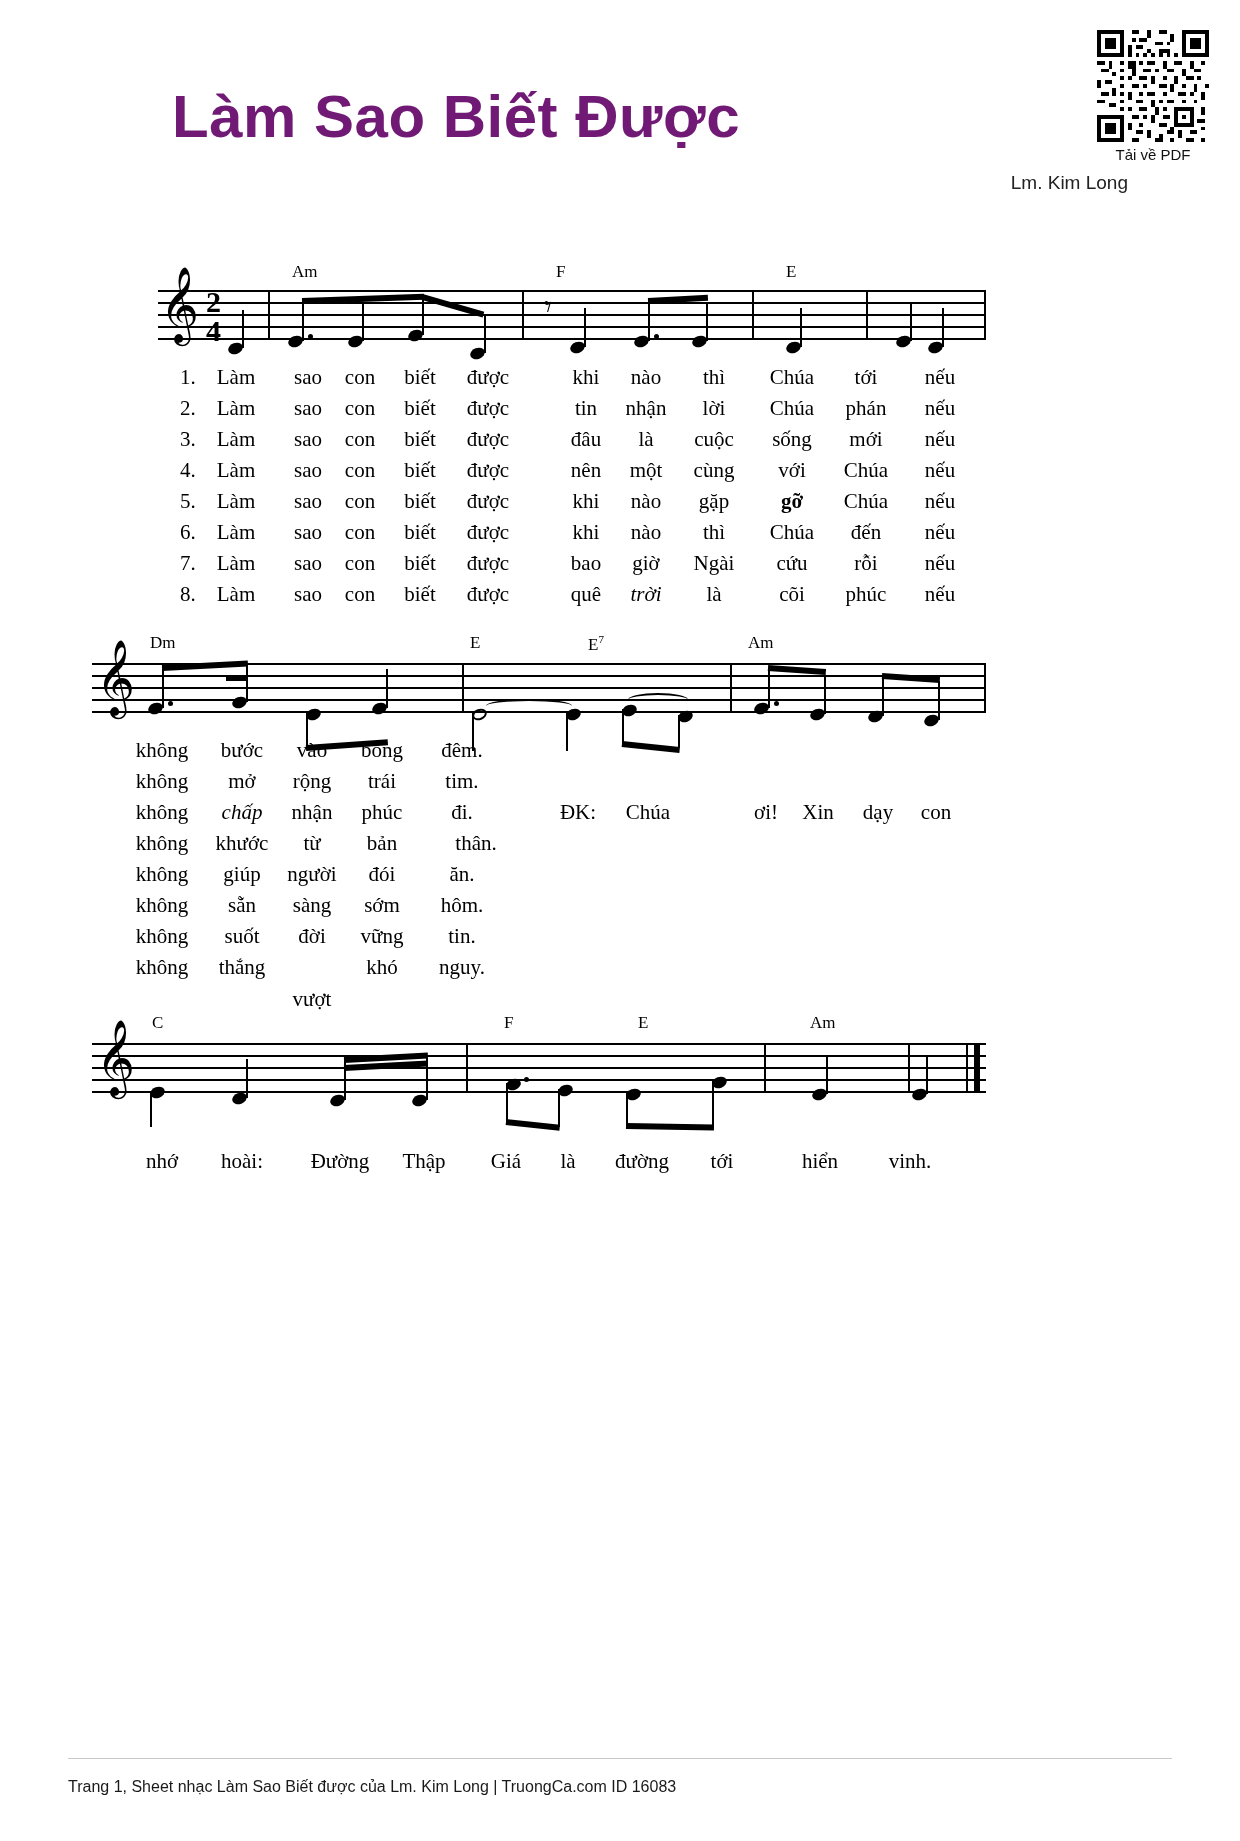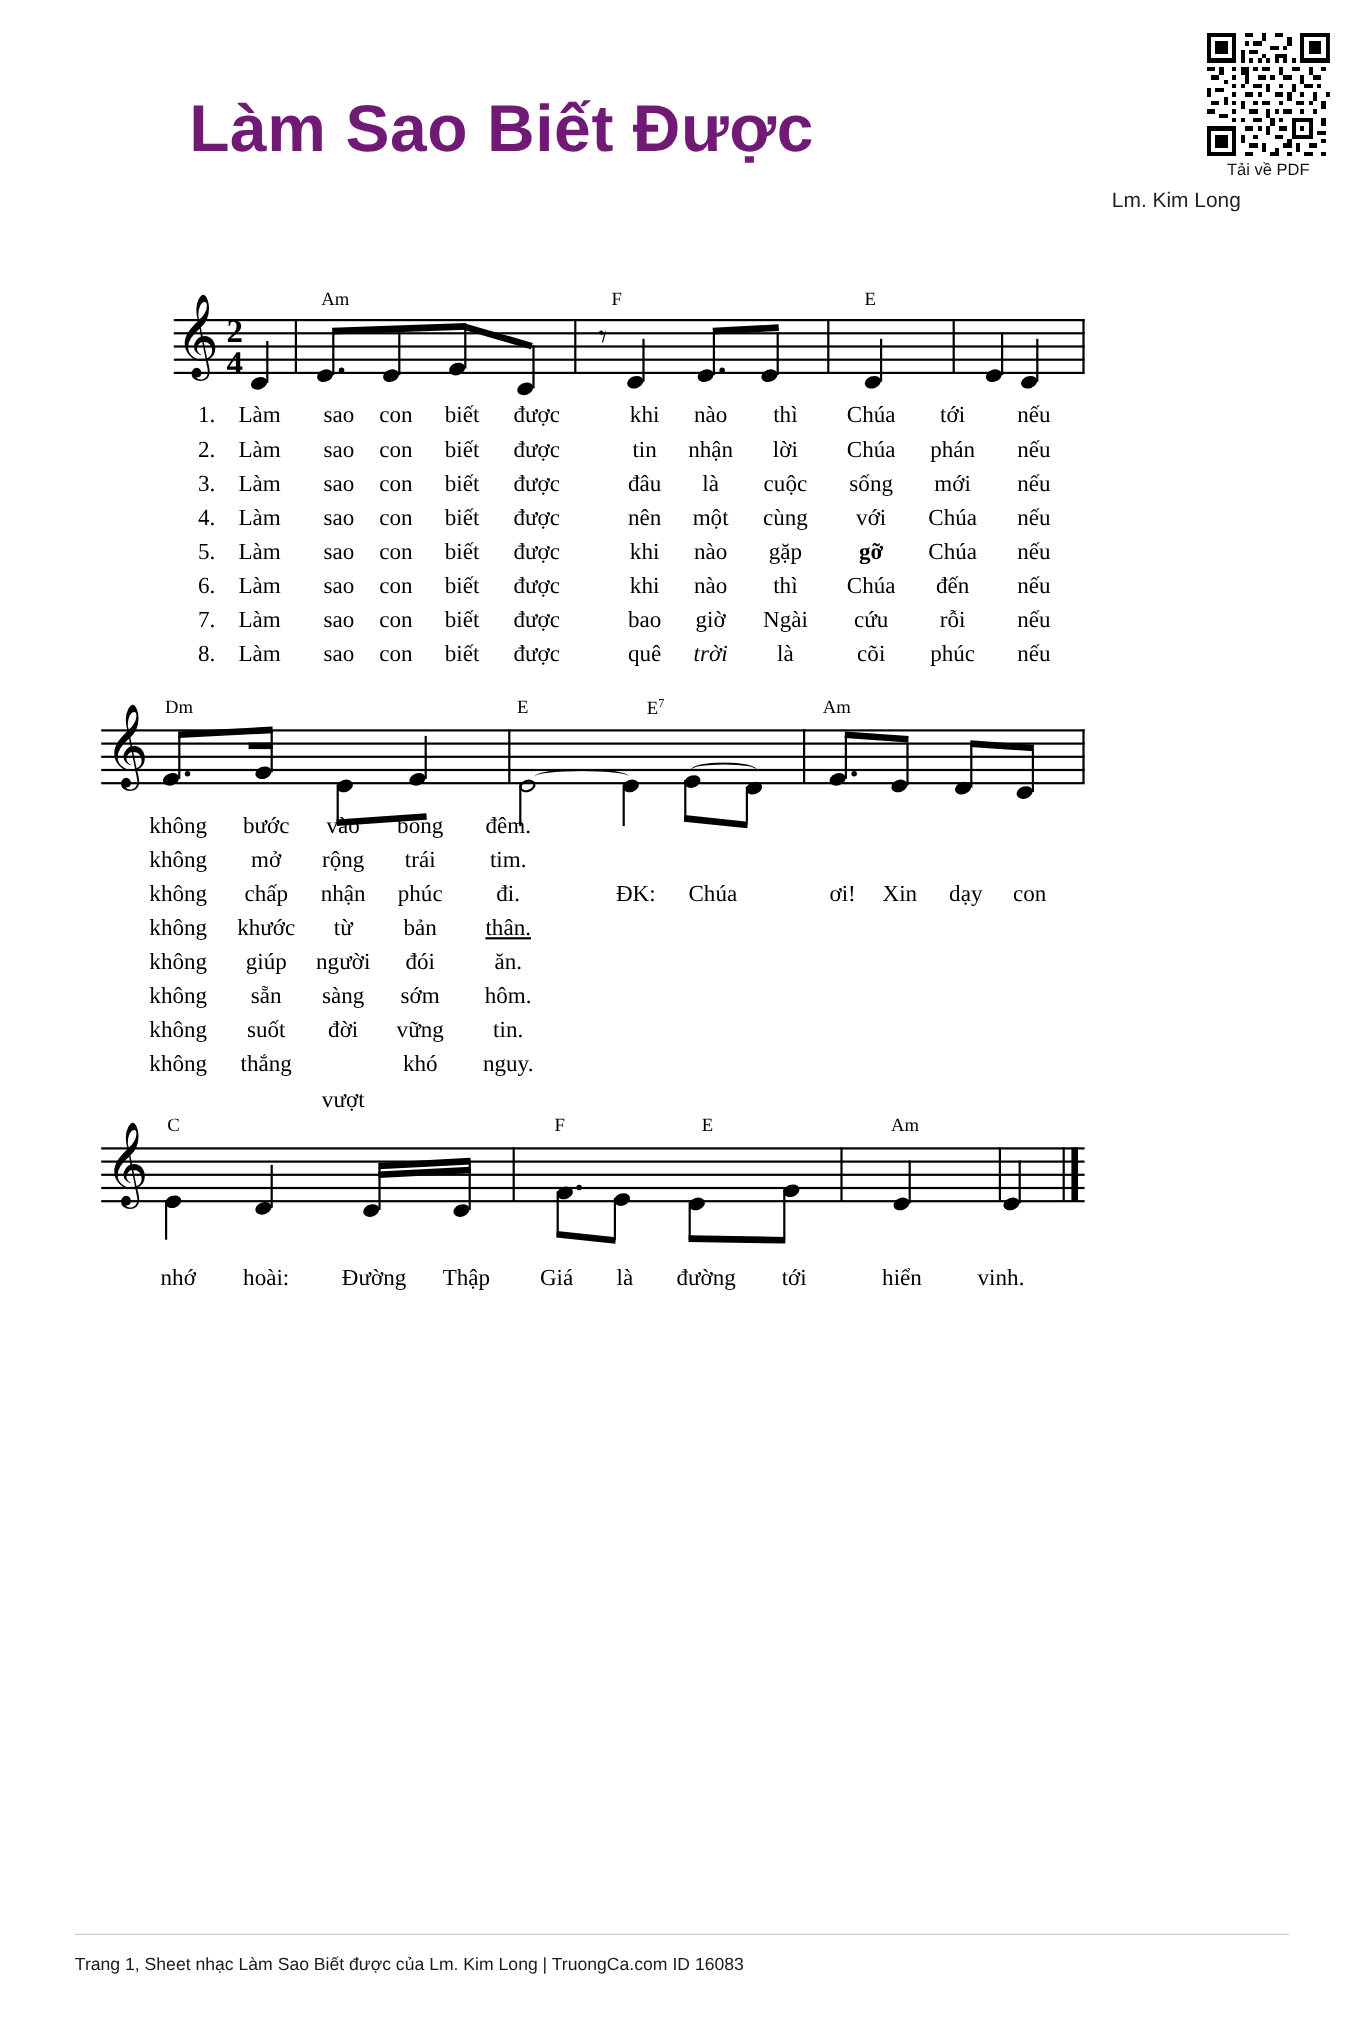--- a/index.html
+++ b/index.html
@@ -575,37 +575,37 @@
   </div>
   <div class="lyric-row" style="top:144px;">
     <span class="syl" style="left:162px;">không</span>
     <span class="syl" style="left:242px;">mở</span>
     <span class="syl" style="left:312px;">rộng</span>
     <span class="syl" style="left:382px;">trái</span>
     <span class="syl" style="left:462px;">tim.</span>
   </div>
   <div class="lyric-row" style="top:175px;">
     <span class="syl" style="left:162px;">không</span>
-    <span class="syl" style="left:242px;">chấp</span>
+    <span class="syl" style="left:242px;font-style:italic;">chấp</span>
     <span class="syl" style="left:312px;">nhận</span>
     <span class="syl" style="left:382px;">phúc</span>
     <span class="syl" style="left:462px;">đi.</span>
     <span class="syl" style="left:578px;">ĐK:</span>
     <span class="syl" style="left:648px;">Chúa</span>
     <span class="syl" style="left:766px;">ơi!</span>
     <span class="syl" style="left:818px;">Xin</span>
     <span class="syl" style="left:878px;">dạy</span>
     <span class="syl" style="left:936px;">con</span>
   </div>
   <div class="lyric-row" style="top:206px;">
     <span class="syl" style="left:162px;">không</span>
     <span class="syl" style="left:242px;">khước</span>
     <span class="syl" style="left:312px;">từ</span>
     <span class="syl" style="left:382px;">bản</span>
-    <span class="syl" style="left:462px;text-decoration:underline;">thân.</span>
+    <span class="syl" style="left:476px;">thân.</span>
   </div>
   <div class="lyric-row" style="top:237px;">
     <span class="syl" style="left:162px;">không</span>
     <span class="syl" style="left:242px;">giúp</span>
     <span class="syl" style="left:312px;">người</span>
     <span class="syl" style="left:382px;">đói</span>
     <span class="syl" style="left:462px;">ăn.</span>
   </div>
   <div class="lyric-row" style="top:268px;">
     <span class="syl" style="left:162px;">không</span>

